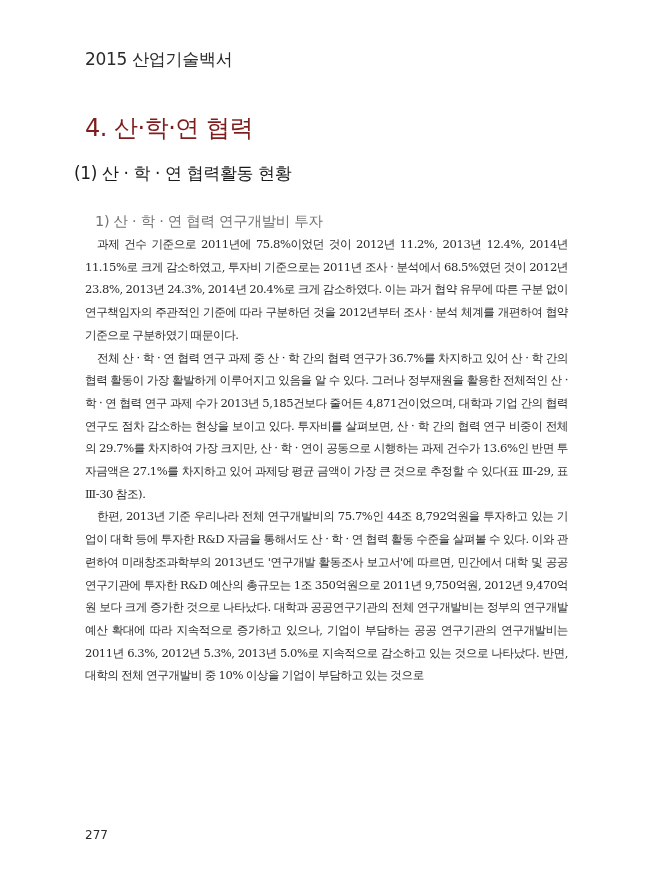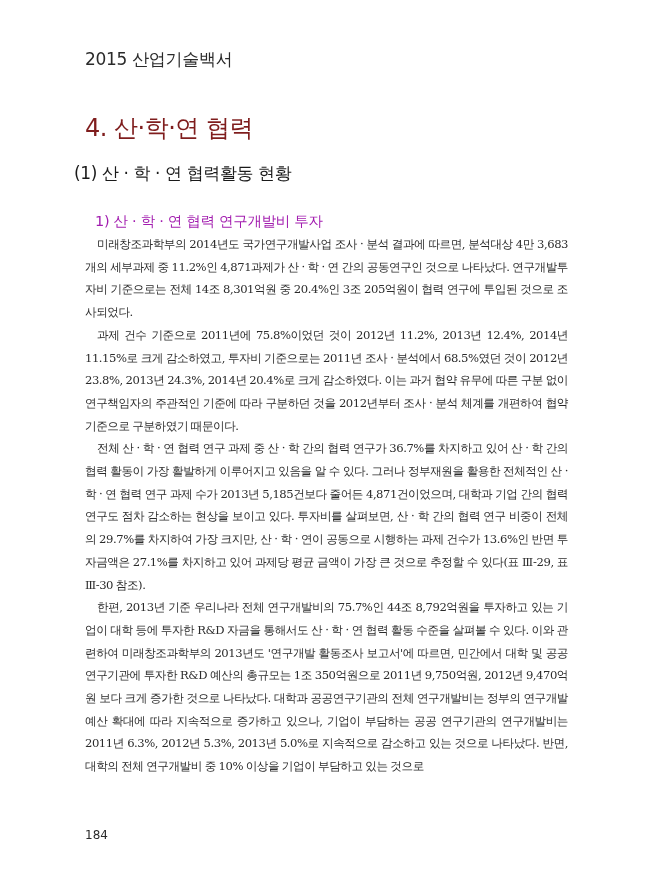--- a/index.html
+++ b/index.html
@@ -15,21 +15,21 @@
     font-size: 24px; font-weight: normal; color: #7f1d1d; letter-spacing: -0.5px;
   }
   .section-title {
     position: absolute; left: 74px; top: 162px; margin: 0;
     font-family: "DejaVu Sans", "Liberation Sans", sans-serif;
     font-size: 17px; font-weight: normal; color: #1a1a1a; letter-spacing: -0.4px;
   }
   .subsection-title {
     position: absolute; left: 95px; top: 212px; margin: 0;
     font-family: "DejaVu Sans", "Liberation Sans", sans-serif;
-    font-size: 14.5px; font-weight: normal; color: #a21caf; letter-spacing: -0.3px;
+    font-size: 14.5px; font-weight: normal; color: #737373; letter-spacing: -0.3px;
   }
   .body-text {
     position: absolute; left: 85px; top: 233px; width: 483px;
     font-family: "DejaVu Serif", "Liberation Serif", serif;
     font-size: 11.6px; line-height: 22.7px; color: #2b2b2b;
     letter-spacing: -0.45px; word-spacing: -0.5px;
   }
   .body-text p { margin: 0; text-align: justify; text-indent: 12px; }
   .page-number {
     position: absolute; left: 85px; top: 828px;
@@ -42,19 +42,18 @@
 
 <div class="running-head">2015 산업기술백서</div>
 
 <h1 class="chapter-title">4. 산·학·연 협력</h1>
 
 <h2 class="section-title">(1) 산 · 학 · 연 협력활동 현황</h2>
 
 <h3 class="subsection-title">1) 산 · 학 · 연 협력 연구개발비 투자</h3>
 
 <div class="body-text">
-  <p>미래창조과학부의 2014년도 국가연구개발사업 조사 · 분석 결과에 따르면, 분석대상 4만 3,683개의 세부과제 중 11.2%인 4,871과제가 산 · 학 · 연 간의 공동연구인 것으로 나타났다. 연구개발투자비 기준으로는 전체 14조 8,301억원 중 20.4%인 3조 205억원이 협력 연구에 투입된 것으로 조사되었다.</p>
   <p>과제 건수 기준으로 2011년에 75.8%이었던 것이 2012년 11.2%, 2013년 12.4%, 2014년 11.15%로 크게 감소하였고, 투자비 기준으로는 2011년 조사 · 분석에서 68.5%였던 것이 2012년 23.8%, 2013년 24.3%, 2014년 20.4%로 크게 감소하였다. 이는 과거 협약 유무에 따른 구분 없이 연구책임자의 주관적인 기준에 따라 구분하던 것을 2012년부터 조사 · 분석 체계를 개편하여 협약 기준으로 구분하였기 때문이다.</p>
   <p>전체 산 · 학 · 연 협력 연구 과제 중 산 · 학 간의 협력 연구가 36.7%를 차지하고 있어 산 · 학 간의 협력 활동이 가장 활발하게 이루어지고 있음을 알 수 있다. 그러나 정부재원을 활용한 전체적인 산 · 학 · 연 협력 연구 과제 수가 2013년 5,185건보다 줄어든 4,871건이었으며, 대학과 기업 간의 협력 연구도 점차 감소하는 현상을 보이고 있다. 투자비를 살펴보면, 산 · 학 간의 협력 연구 비중이 전체의 29.7%를 차지하여 가장 크지만, 산 · 학 · 연이 공동으로 시행하는 과제 건수가 13.6%인 반면 투자금액은 27.1%를 차지하고 있어 과제당 평균 금액이 가장 큰 것으로 추정할 수 있다(표 Ⅲ-29, 표 Ⅲ-30 참조).</p>
   <p>한편, 2013년 기준 우리나라 전체 연구개발비의 75.7%인 44조 8,792억원을 투자하고 있는 기업이 대학 등에 투자한 R&amp;D 자금을 통해서도 산 · 학 · 연 협력 활동 수준을 살펴볼 수 있다. 이와 관련하여 미래창조과학부의 2013년도 '연구개발 활동조사 보고서'에 따르면, 민간에서 대학 및 공공연구기관에 투자한 R&amp;D 예산의 총규모는 1조 350억원으로 2011년 9,750억원, 2012년 9,470억원 보다 크게 증가한 것으로 나타났다. 대학과 공공연구기관의 전체 연구개발비는 정부의 연구개발 예산 확대에 따라 지속적으로 증가하고 있으나, 기업이 부담하는 공공 연구기관의 연구개발비는 2011년 6.3%, 2012년 5.3%, 2013년 5.0%로 지속적으로 감소하고 있는 것으로 나타났다. 반면, 대학의 전체 연구개발비 중 10% 이상을 기업이 부담하고 있는 것으로</p>
 </div>
 
-<div class="page-number">184</div>
+<div class="page-number">277</div>
 
 </body></html>

